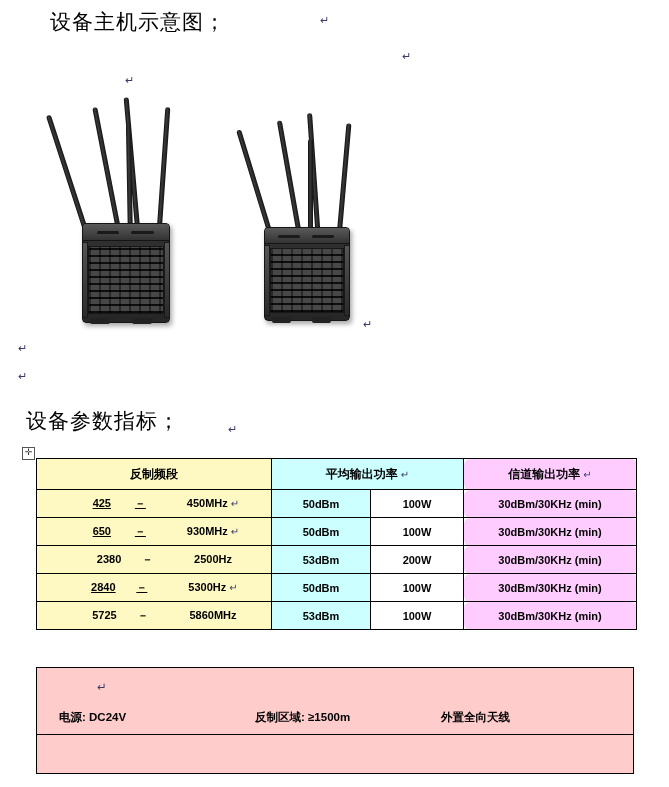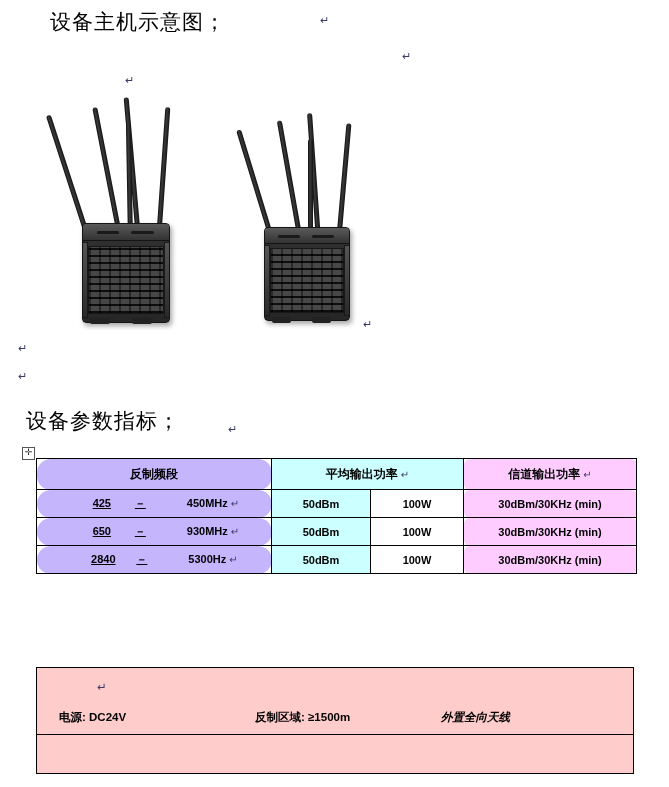--- a/index.html
+++ b/index.html
@@ -125,21 +125,21 @@
     font-size: 11px;
   }
   .param-table td, .param-table th {
     border: 1px solid #000000;
     padding: 0;
     text-align: center;
     vertical-align: middle;
     font-weight: bold;
     height: 27px;
   }
-  .col-band  { width: 234px; background: #c4b5fd; border-radius: 14px; }
+  .col-band  { width: 234px; background: #fef9c3; }
   .col-avg   { width: 98px;  background: #ccffff; margin-top: 8px; }
   .col-watt  { width: 92px;  background: #ffffff; }
   .col-chan  { width: 172px; background: #ffccff; border-radius: 6px; }
 
   .param-table thead td {
     height: 30px;
     font-size: 12px;
   }
 
   .band-cell {
@@ -179,21 +179,21 @@
   }
   .footer-table td {
     border: 1px solid #000000;
     background: #ffcccc;
     padding: 0;
   }
   .footer-row-1 { width: 596px; height: 66px; position: relative; }
   .footer-row-2 { width: 596px; height: 38px; }
   .f-power { position: absolute; left: 22px; top: 42px; }
   .f-area  { position: absolute; left: 218px; top: 42px; }
-  .f-ant   { position: absolute; left: 404px; top: 42px; font-style: italic; }
+  .f-ant   { position: absolute; left: 404px; top: 42px; }
   .f-mark  { position: absolute; left: 60px; top: 12px; color:#3a3a6a; font-weight: normal; }
 
   
   .table-handle {
     position: absolute;
     left: 22px;
     top: 447px;
     width: 11px;
     height: 11px;
     border: 1px solid #555;
@@ -285,23 +285,39 @@
       <tr>
         <td class="col-band band-cell">
           <span class="band-start uline">650</span><span class="band-dash uline">－</span><span class="band-end">930MHz</span><span class="mark">↵</span>
         </td>
         <td class="col-avg">50dBm</td>
         <td class="col-watt">100W</td>
         <td class="col-chan">30dBm/30KHz (min)</td>
       </tr>
       <tr>
         <td class="col-band band-cell">
+          <span class="band-start">2380</span><span class="band-dash">－</span><span class="band-end">2500Hz</span>
+        </td>
+        <td class="col-avg">53dBm</td>
+        <td class="col-watt">200W</td>
+        <td class="col-chan">30dBm/30KHz (min)</td>
+      </tr>
+      <tr>
+        <td class="col-band band-cell">
           <span class="band-start uline">2840</span><span class="band-dash uline">－</span><span class="band-end">5300Hz</span><span class="mark">↵</span>
         </td>
         <td class="col-avg">50dBm</td>
+        <td class="col-watt">100W</td>
+        <td class="col-chan">30dBm/30KHz (min)</td>
+      </tr>
+      <tr>
+        <td class="col-band band-cell">
+          <span class="band-start">5725</span><span class="band-dash">－</span><span class="band-end">5860MHz</span>
+        </td>
+        <td class="col-avg">53dBm</td>
         <td class="col-watt">100W</td>
         <td class="col-chan">30dBm/30KHz (min)</td>
       </tr>
     </tbody>
   </table>
 
   <table class="footer-table">
     <tbody>
         <tr>
       <td class="footer-row-1">

